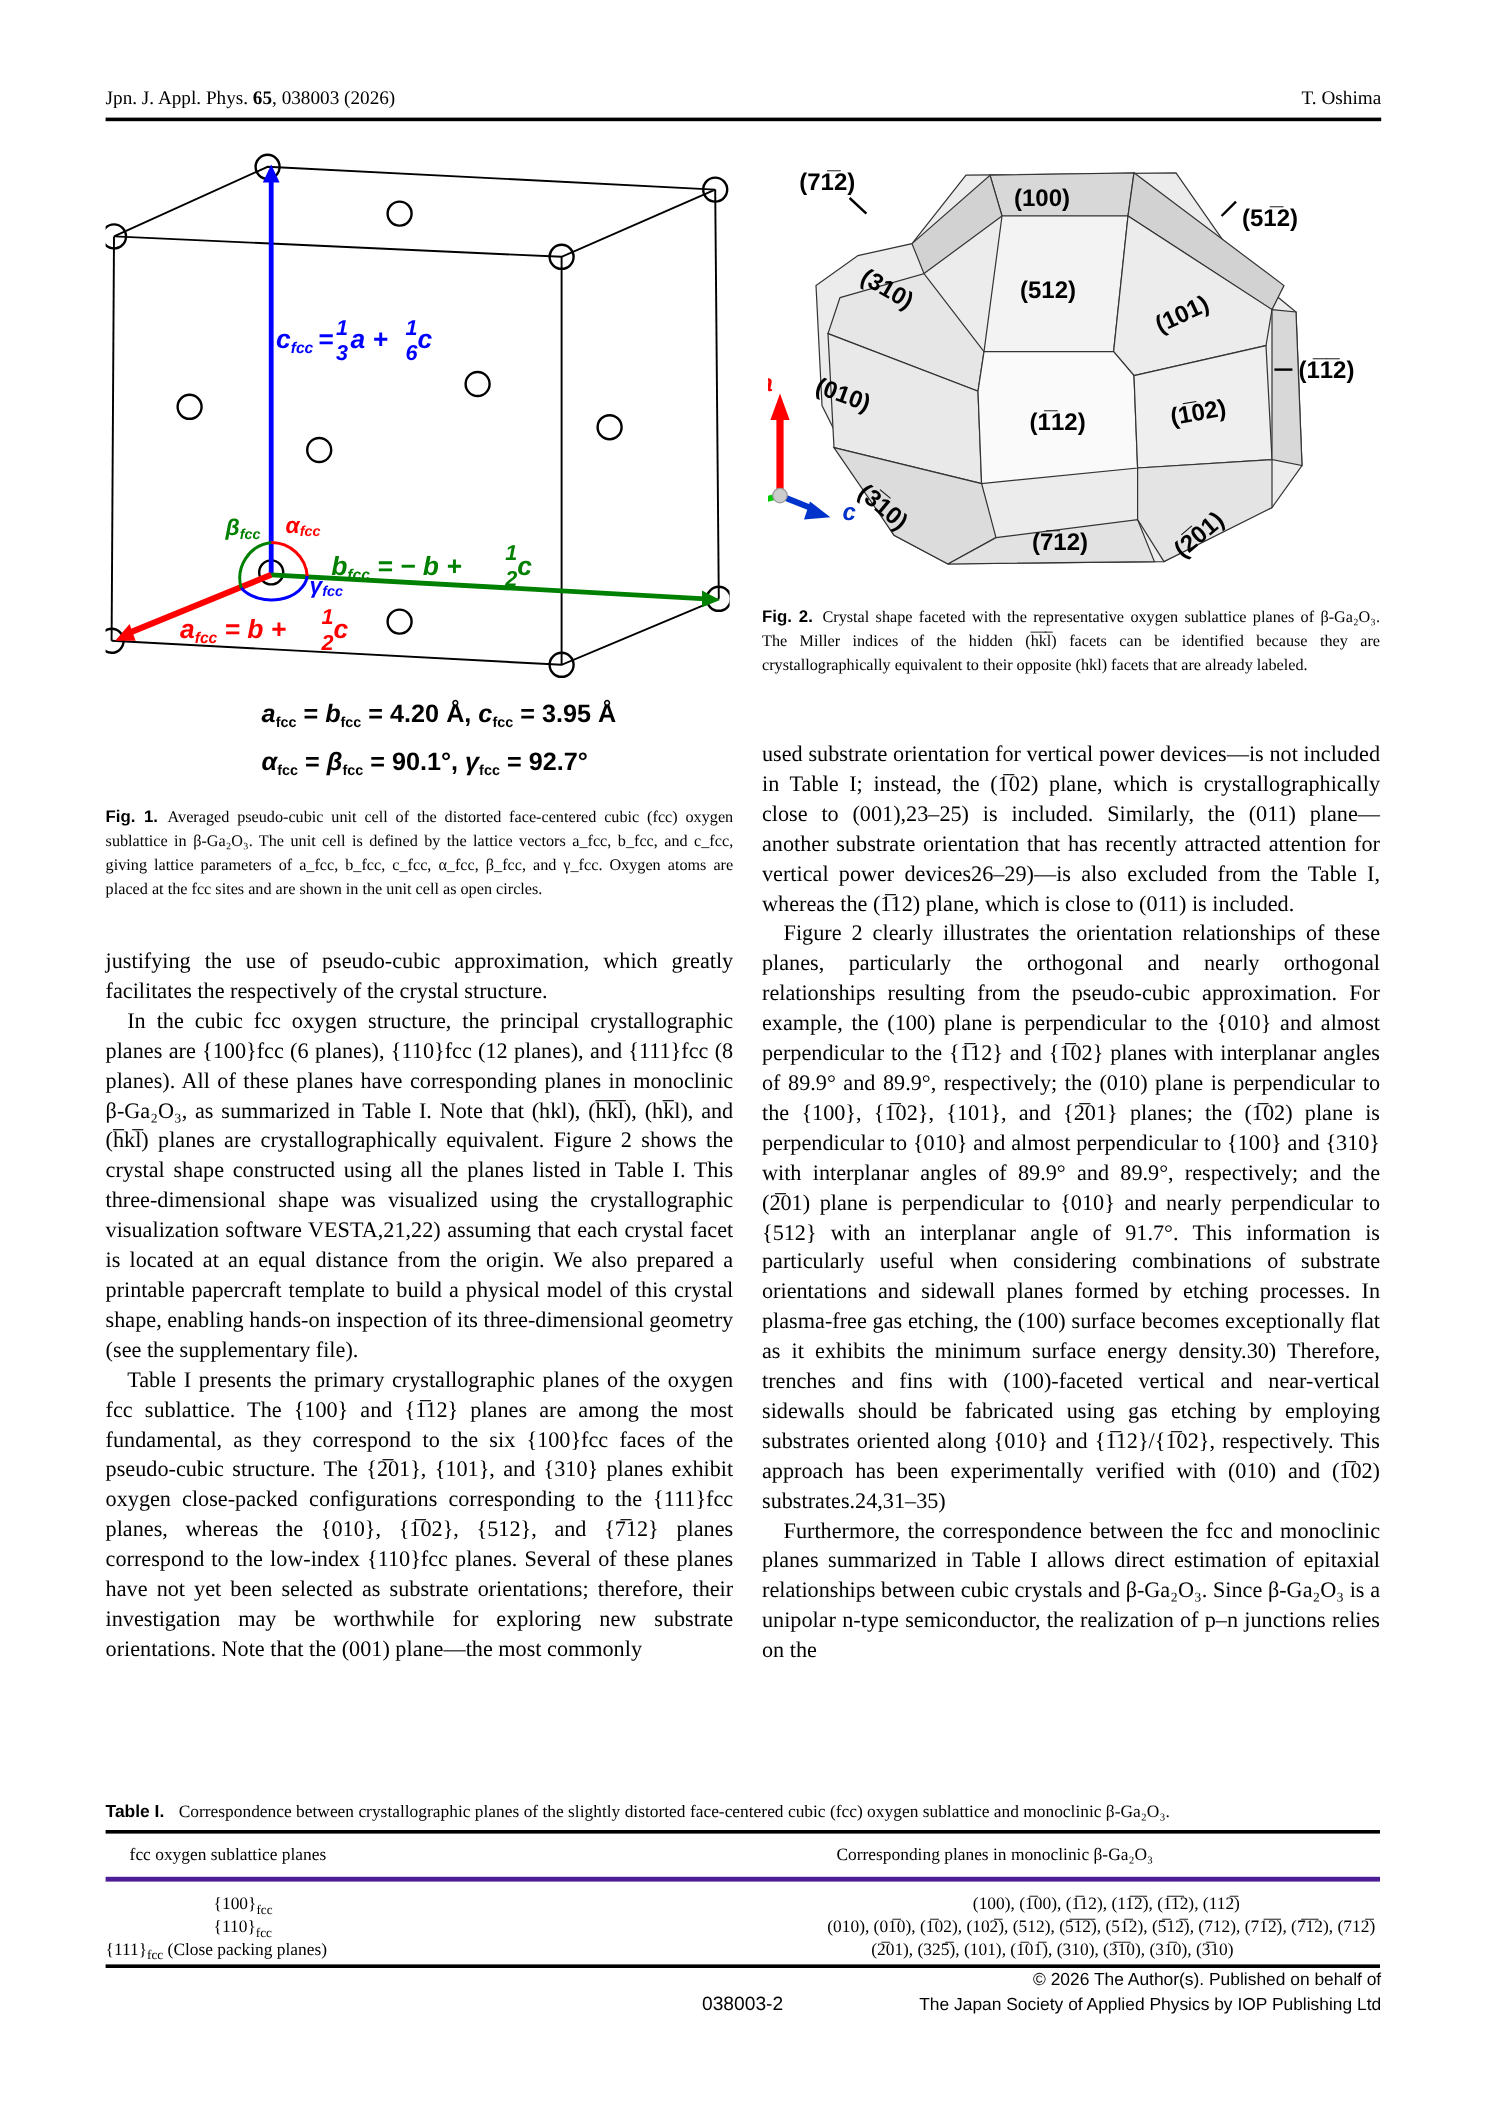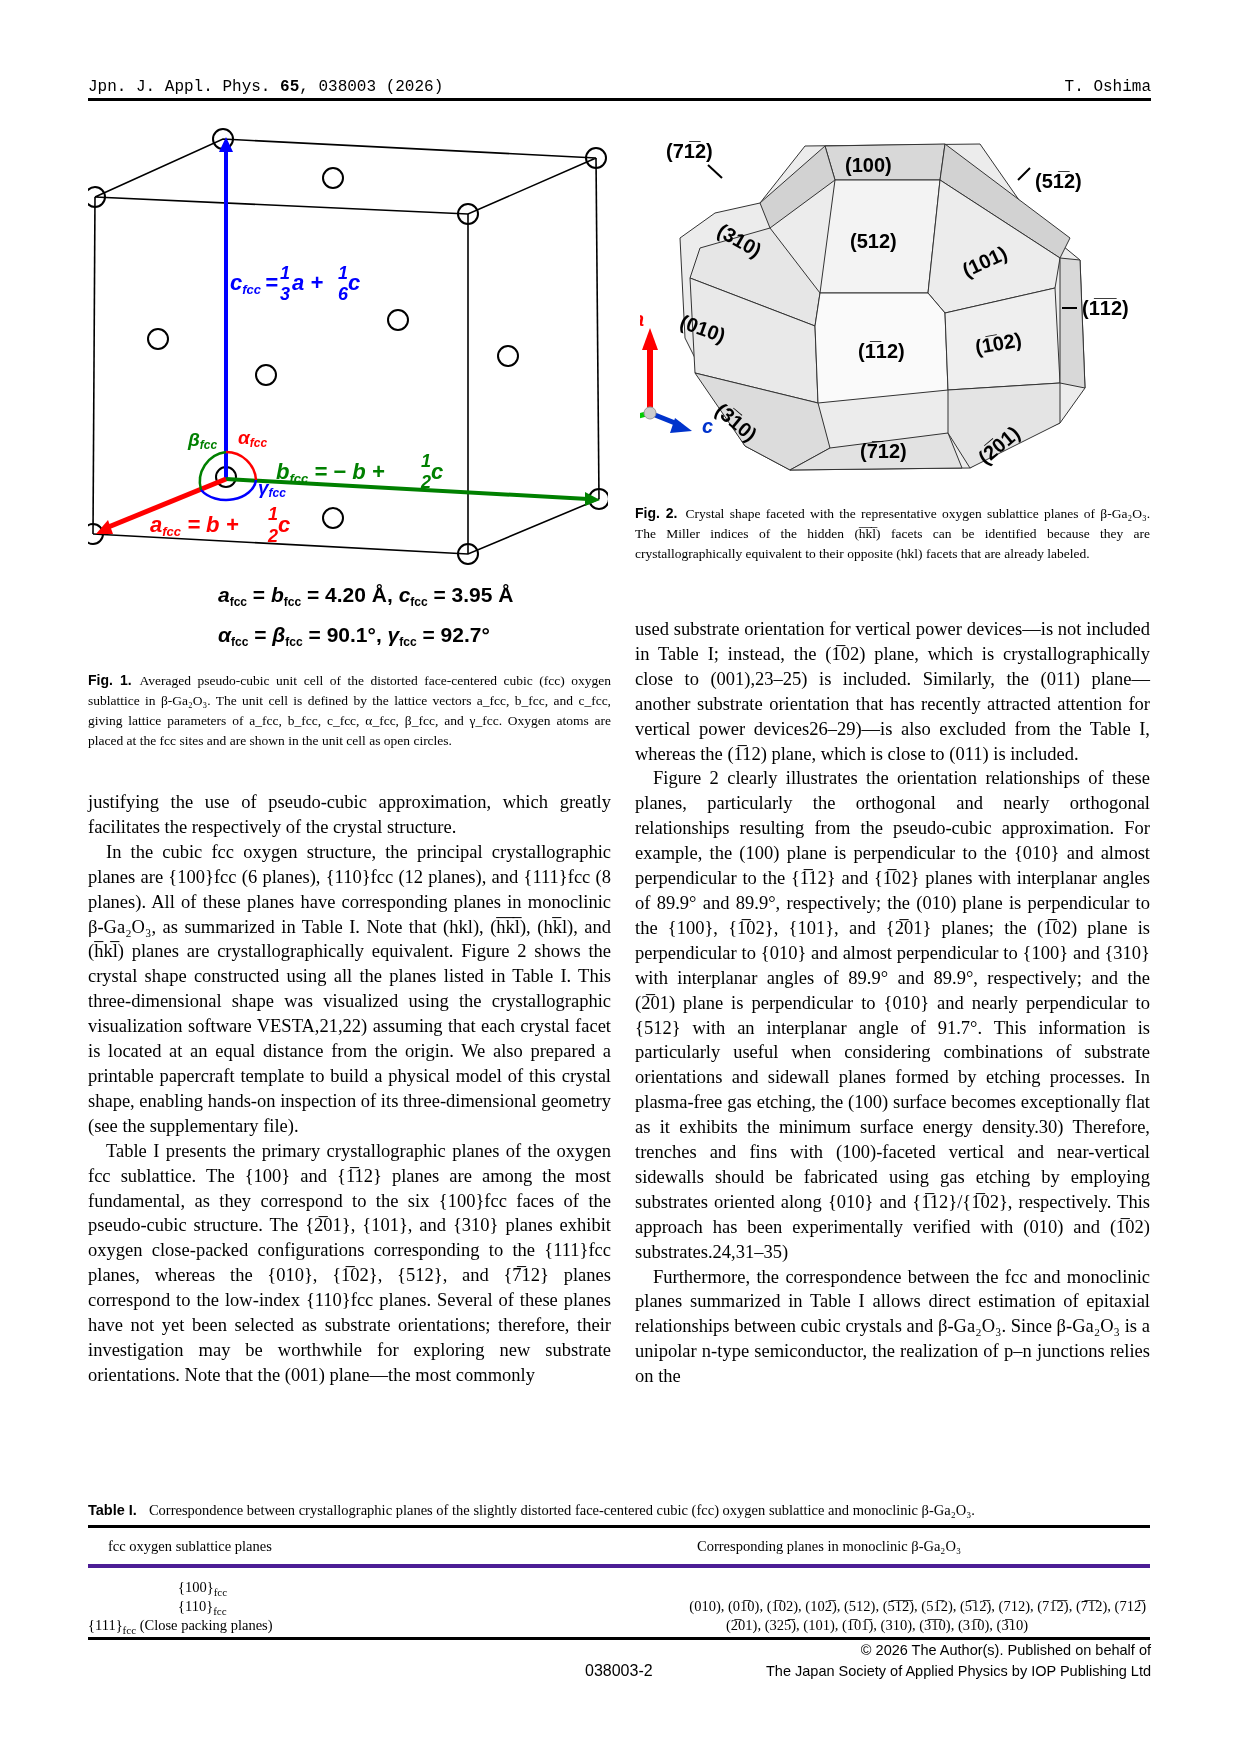--- a/index.html
+++ b/index.html
@@ -1,17 +1,17 @@
 <!DOCTYPE html>
 <html><head>
 <meta charset="utf-8">
 <style>
   html, body { margin:0; padding:0; background:#ffffff; }
   body { width:1241px; height:1754px; position:relative; overflow:hidden; color:#000; font-family:"Liberation Serif", serif; }
-  .hdr { position:absolute; left:88px; right:90px; top:70px; height:26px; font-family:Liberation Mono, monospace; font-size:16px; display:flex; justify-content:space-between; align-items:flex-end; border-bottom:3px solid #000; padding-bottom:2px; }
+  .hdr { position:absolute; left:88px; right:90px; top:70px; height:26px; font-family:Liberation Serif, serif; font-size:16px; display:flex; justify-content:space-between; align-items:center; border-bottom:3px solid #000; padding-bottom:2px; }
   .hdr b { font-weight:bold; }
   .col { position:absolute; font-size:18.5px; line-height:24.9px; text-align:justify; }
   .col p { margin:0; }
   .col p.ind { text-indent:18px; }
   .col-left { left:88px; width:523px; top:790px; }
   .col-right { left:635px; width:515px; top:617px; }
   sub.s { font-size:11px; line-height:0; }
   .cap { position:absolute; font-size:13.5px; line-height:20px; text-align:justify; }
   .cap .fl { font-family:"Liberation Sans", sans-serif; font-weight:bold; font-size:14px; margin-right:8px; }
   .fig1 { position:absolute; left:88px; top:122px; width:520px; height:540px; }
@@ -184,20 +184,21 @@
   <span class="fl">Table I.</span><span>Correspondence between crystallographic planes of the slightly distorted face-centered cubic (fcc) oxygen sublattice and monoclinic β-Ga₂O₃.</span>
 </div>
 <div class="tbl">
   <div class="thead">
     <div class="th1">fcc oxygen sublattice planes</div>
     <div class="th2">Corresponding planes in monoclinic β-Ga₂O₃</div>
   </div>
   <div class="rows">
     <div class="row">
       <div class="c1 cent"><span>{100}</span><sub class="s">fcc</sub><span></span></div>
+      <div class="c2" style="text-align:center; padding-left:120px;">(100), (1̅00), (1̅12), (11̅2̅), (1̅1̅2), (112̅)</div>
     </div>
     <div class="row">
       <div class="c1 cent"><span>{110}</span><sub class="s">fcc</sub><span></span></div>
       <div class="c2">(010), (01̅0), (1̅02), (102̅), (512), (5̅1̅2̅), (51̅2), (5̅12̅), (712), (71̅2̅), (7̅1̅2), (712̅)</div>
     </div>
     <div class="row">
       <div class="c1"><span>{111}</span><sub class="s">fcc</sub><span> (Close packing planes)</span></div>
       <div class="c2" style="text-align:center; padding-left:120px;">(2̅01), (325̅), (101), (1̅01̅), (310), (3̅1̅0), (31̅0), (3̅10)</div>
     </div>
   </div>

